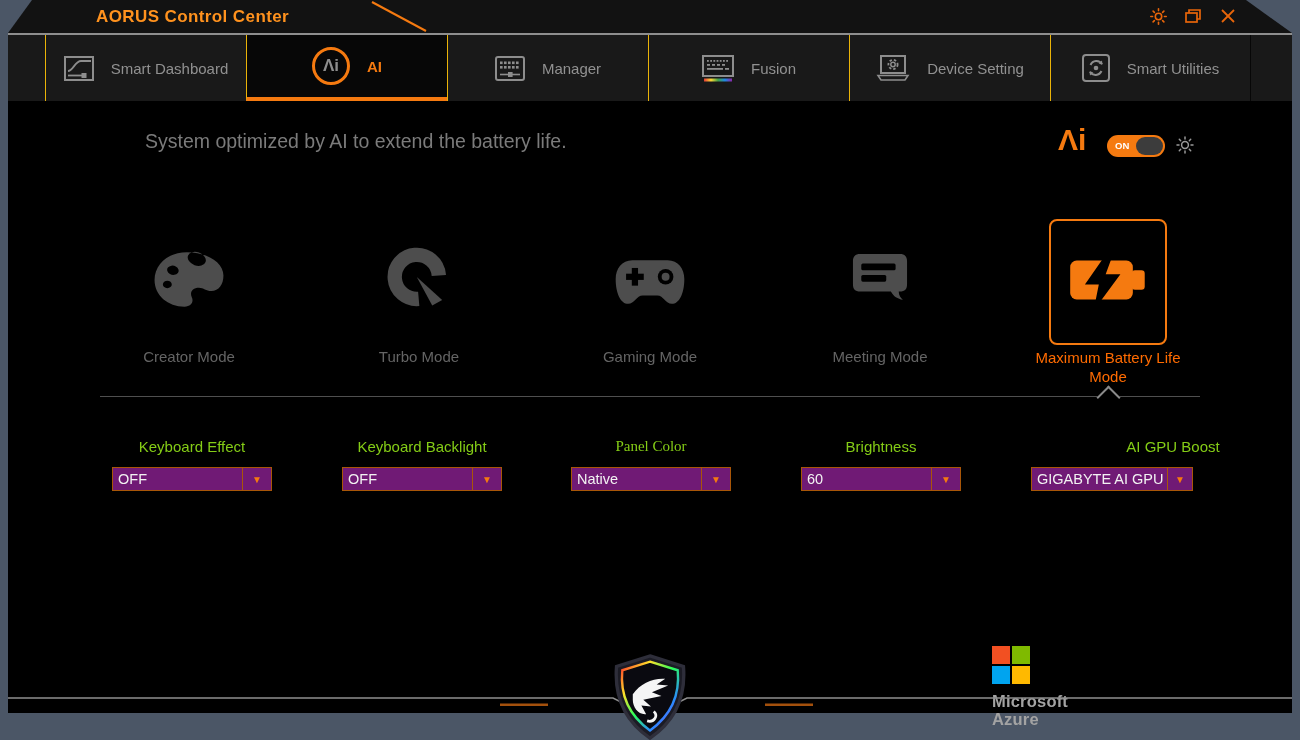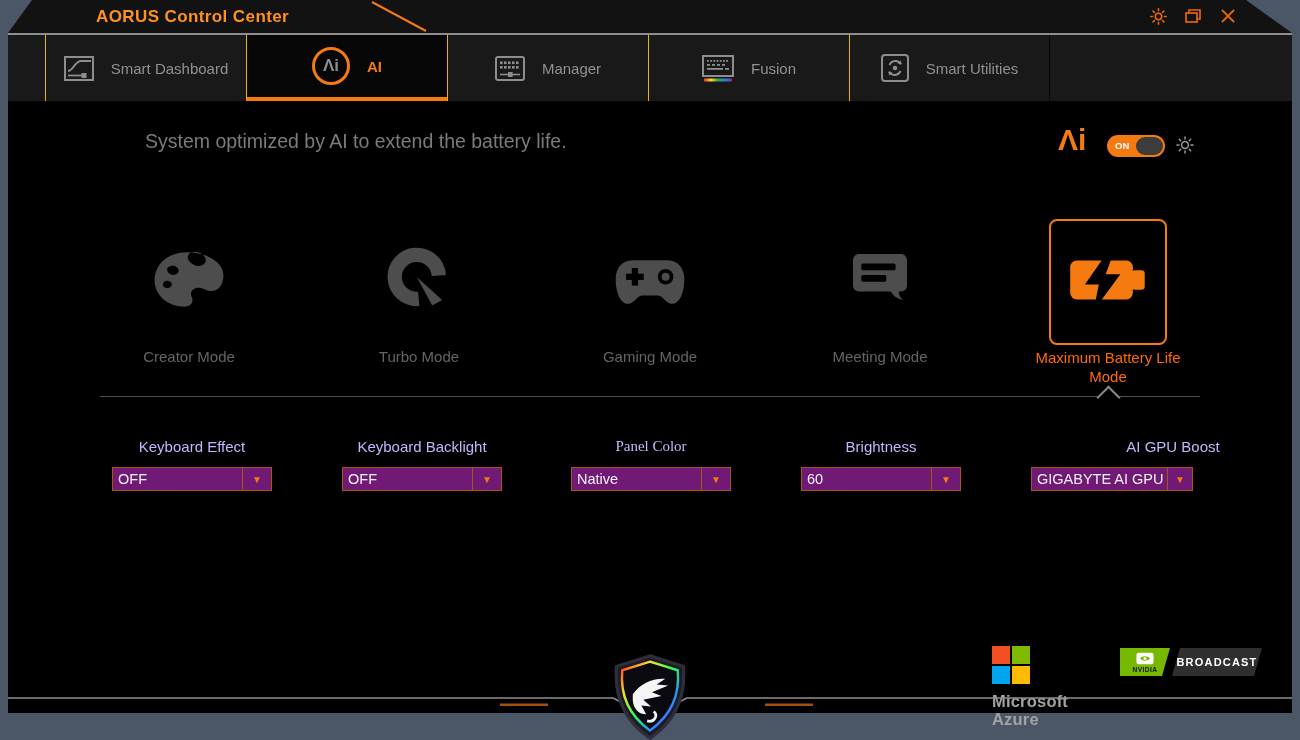--- a/index.html
+++ b/index.html
@@ -45,21 +45,21 @@
   .mode-box { position: absolute; left: 1049px; top: 219px; width: 118px; height: 126px;
               border: 2px solid #f57a10; border-radius: 8px; display: flex; align-items: center;
               justify-content: center; cursor: pointer; }
   .mode-label.selected { color: #ff6b00; width: 160px; line-height: 1.25; }
 
   .divider { position: absolute; left: 100px; top: 396px; width: 1100px; height: 1px; background: #4f4f4f; }
   .caret { position: absolute; left: 1100px; top: 389px; width: 17px; height: 17px; background: #000;
            transform: rotate(45deg); border-top: 2px solid #8a8a8a; border-left: 2px solid #8a8a8a; z-index: 2; }
 
   
-  .dd-label { position: absolute; top: 438px; font-size: 15px; color: #c4b5fd; text-align: center; }
+  .dd-label { position: absolute; top: 438px; font-size: 15px; color: #84cc16; text-align: center; }
   .dd-box { position: absolute; top: 467px; height: 24px; background: #701a75; border: 1px solid #a85608;
             cursor: pointer; }
   .dd-value { position: absolute; left: 5px; top: 3px; font-size: 14.5px; color: #f2f2f2; white-space: nowrap; }
   .dd-arrow { position: absolute; right: 0; top: 0; bottom: 0; width: 29px; border-left: 1px solid #a85608;
               display: flex; align-items: center; justify-content: center; color: #f57a10; font-size: 10px; }
 
   
   .ms-logo { position: absolute; left: 992px; top: 646px; display: flex; gap: 8px; flex-direction: column; }
   .ms-grid { width: 38px; height: 38px; display: grid; grid-template-columns: 18px 18px; grid-template-rows: 18px 18px; gap: 2px; }
   .ms-text { font-size: 16.5px; line-height: 1.12; color: #a3a3a3; font-weight: 600; letter-spacing: 0.2px; }
@@ -185,20 +185,31 @@
             <rect x="5" y="13" width="16" height="1.8"></rect>
               <rect x="23" y="13" width="4" height="1.8"></rect>
           </g>
           <rect x="2" y="23.5" width="28" height="3" fill="url(#fusionGrad)" stroke="none"></rect>
         </svg>
       </span>
       <span>Fusion</span>
     </div>
     <div class="tab">
       <span class="ticon">
+        <svg width="34" height="27" viewBox="0 0 34 27" fill="none" stroke="currentColor">
+          <rect x="5" y="1" width="24" height="17" stroke-width="2"></rect>
+          <circle cx="17" cy="9.5" r="2.2" stroke-width="1.5"></circle>
+          <circle cx="17" cy="9.5" r="4.6" stroke-width="1.8" stroke-dasharray="2.4 2"></circle>
+          <path d="M2 20.5 L32 20.5 L29 25 L5 25 Z" stroke-width="1.6"></path>
+        </svg>
+      </span>
+      <span>Device Setting</span>
+    </div>
+    <div class="tab">
+      <span class="ticon">
         <svg width="28" height="28" viewBox="0 0 28 28" fill="none" stroke="currentColor">
           <rect x="1" y="1" width="26" height="26" rx="3" stroke-width="2"></rect>
           <circle cx="14" cy="14" r="2.3" fill="currentColor" stroke="none"></circle>
           <path d="M8.5 11 A6.5 6.5 0 0 1 20 10.2" stroke-width="2"></path>
           <path d="M19.5 17 A6.5 6.5 0 0 1 8 17.8" stroke-width="2"></path>
           <path d="M20 6.5 L20.4 10.6 L16.6 9.6 Z" fill="currentColor" stroke="none"></path>
           <path d="M8 21.5 L7.6 17.4 L11.4 18.4 Z" fill="currentColor" stroke="none"></path>
         </svg>
       </span>
       <span>Smart Utilities</span>
@@ -312,33 +323,20 @@
         <span style="background:#7fba00;"></span>
       <span style="background:#00a4ef;"></span>
         <span style="background:#ffb900;"></span>
     </div>
     <div class="ms-text">
       <div>Microsoft</div>
       <div>Azure</div>
     </div>
   </div>
 
-  <div class="nv-badge">
-    <div class="nv-green">
-      <svg width="18" height="13" viewBox="0 0 20 14">
-        <rect x="0.5" y="0.5" width="19" height="13" rx="2.5" fill="#fff"></rect>
-        <path d="M4.5 7 C6.5 3.8 13.5 3.8 15.5 7 C13.5 10.2 6.5 10.2 4.5 7 Z" fill="#76b900"></path>
-        <circle cx="10" cy="7" r="1.7" fill="#fff"></circle>
-      </svg>
-      <span class="nv-brand">NVIDIA</span>
-    </div>
-    <div class="nv-dark">
-      <span class="nv-cast">BROADCAST</span>
-    </div>
-  </div>
 
   <svg class="bottom-deco" width="1284" height="45">
     <path d="M0 3 H605 L641 21" stroke="#8f8f8f" stroke-width="1.5" fill="none"></path>
     <path d="M1284 3 H679 L643 21" stroke="#8f8f8f" stroke-width="1.5" fill="none"></path>
     <rect x="492" y="8.5" width="48" height="2.5" fill="#a3500c"></rect>
     <rect x="757" y="8.5" width="48" height="2.5" fill="#a3500c"></rect>
   </svg>
 
   <svg class="shield" width="86" height="86" viewBox="0 0 90 90">
     <defs>

